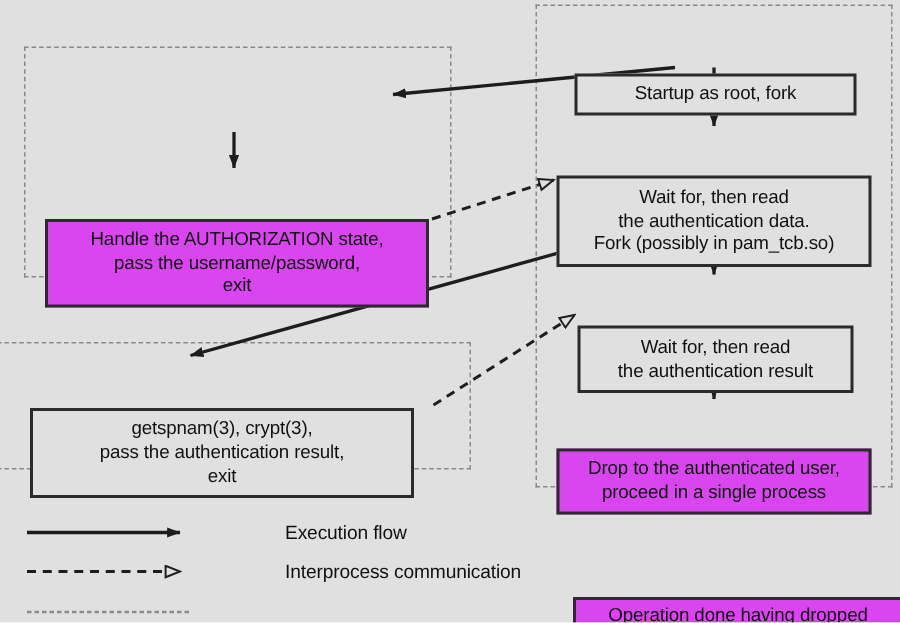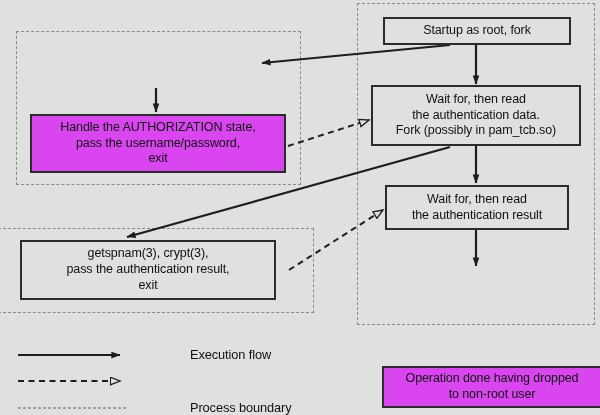--- a/index.html
+++ b/index.html
@@ -33,20 +33,21 @@
     background: #e0e0e0;
     display: flex;
     align-items: center;
     justify-content: center;
     text-align: center;
     font-size: 12.5px;
     line-height: 1.27;
     color: #101010;
     white-space: pre-line;
     letter-spacing: -0.1px;
+    margin-top: 32px;
   }
   .node.gray {
     background: #d946ef;
   }
   .legend-label {
     position: absolute;
     font-size: 12.8px;
     color: #101010;
     white-space: nowrap;
     letter-spacing: -0.1px;
@@ -108,22 +109,24 @@
 
   <div class="node" style="left:383px; top:17px; width:188px; height:28px;">Startup as root, fork</div>
 
   <div class="node" style="left:371px; top:85px; width:210px; height:61px;">Wait for, then read
 the authentication data.
 Fork (possibly in pam_tcb.so)</div>
 
   <div class="node" style="left:385px; top:185px; width:184px; height:45px;">Wait for, then read
 the authentication result</div>
 
+  <div class="node gray" style="left:371px; top:267px; width:210px; height:44px;">Drop to the authenticated user,
+proceed in a single process</div>
 
   <div class="legend-label" style="left:142px; top:347px;">Execution flow</div>
 
+  <div class="legend-label" style="left:142px; top:373px;">Interprocess communication</div>
 
-  <div class="legend-label" style="left:142px; top:400px;">Process boundary</div>
 
   <div class="node gray" style="left:382px; top:366px; width:220px; height:42px;">Operation done having dropped
 to non-root user</div>
 
 </div>
 
 </body></html>

